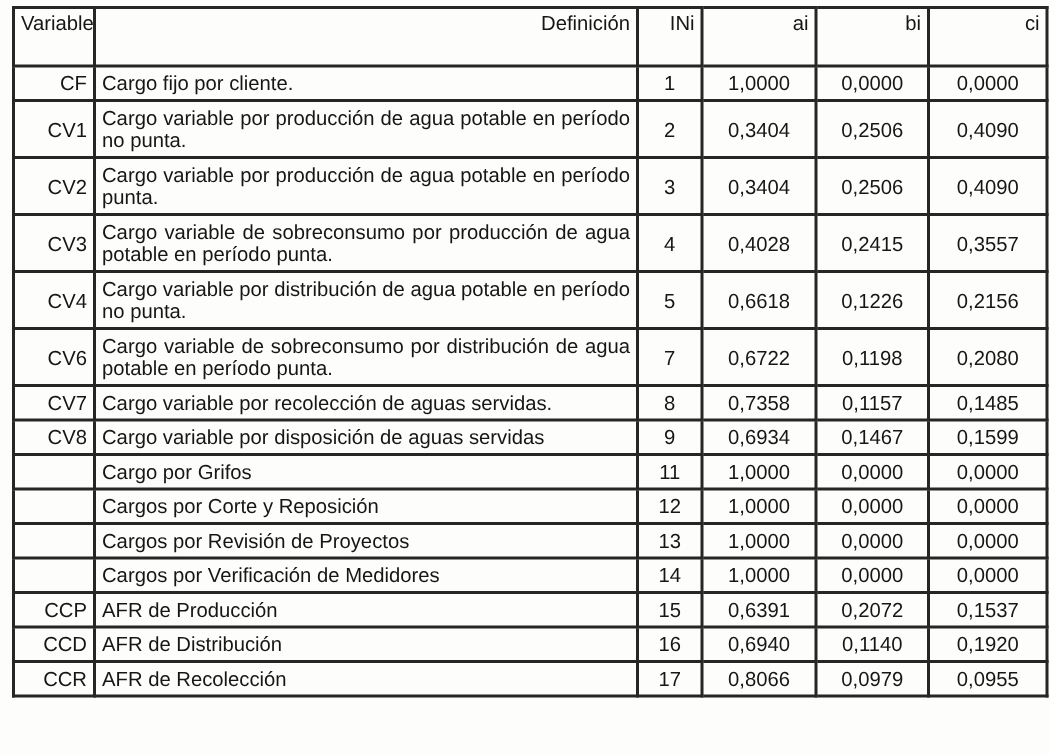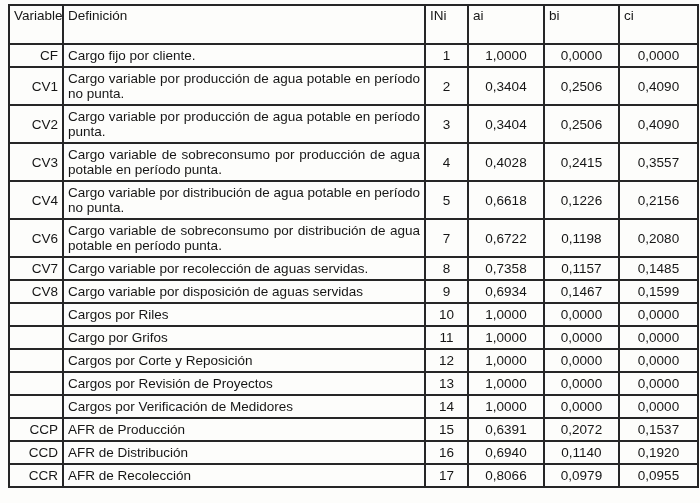--- a/index.html
+++ b/index.html
@@ -34,21 +34,21 @@
   col.c-variable   { width: 54px; }
   col.c-definicion { width: 362px; }
   col.c-ini        { width: 43px; }
   col.c-ai         { width: 76px; }
   col.c-bi         { width: 75px; }
   col.c-ci         { width: 79px; }
 
   thead th {
     height: 33px;
     vertical-align: top;
-    text-align: left;
+    text-align: right;
   }
   thead th.h-num { }
 
   tbody td { vertical-align: middle; }
   td.cell-variable {
     text-align: right;
     padding-left: 4px;
   }
   td.cell-definicion {
     text-align: justify;
@@ -143,28 +143,20 @@
         <tr class="row-single">
           <td class="cell-variable">CV8</td>
           <td class="cell-definicion">Cargo variable por disposición de aguas servidas</td>
           <td class="cell-num">9</td>
           <td class="cell-num">0,6934</td>
           <td class="cell-num">0,1467</td>
           <td class="cell-num">0,1599</td>
         </tr>
         <tr class="row-single">
           <td class="cell-variable"></td>
-          <td class="cell-definicion">Cargos por Riles</td>
-          <td class="cell-num">10</td>
-          <td class="cell-num">1,0000</td>
-          <td class="cell-num">0,0000</td>
-          <td class="cell-num">0,0000</td>
-        </tr>
-        <tr class="row-single">
-          <td class="cell-variable"></td>
           <td class="cell-definicion">Cargo por Grifos</td>
           <td class="cell-num">11</td>
           <td class="cell-num">1,0000</td>
           <td class="cell-num">0,0000</td>
           <td class="cell-num">0,0000</td>
         </tr>
         <tr class="row-single">
           <td class="cell-variable"></td>
           <td class="cell-definicion">Cargos por Corte y Reposición</td>
           <td class="cell-num">12</td>

